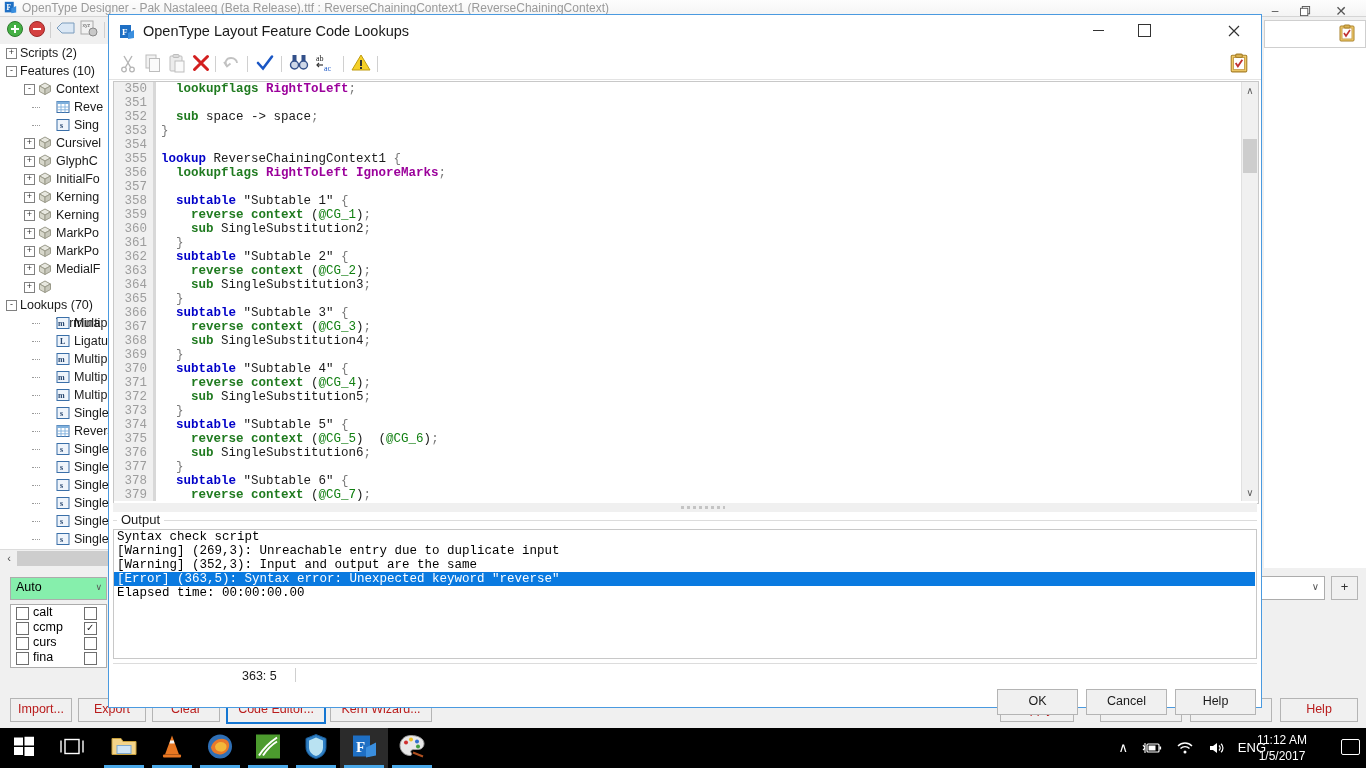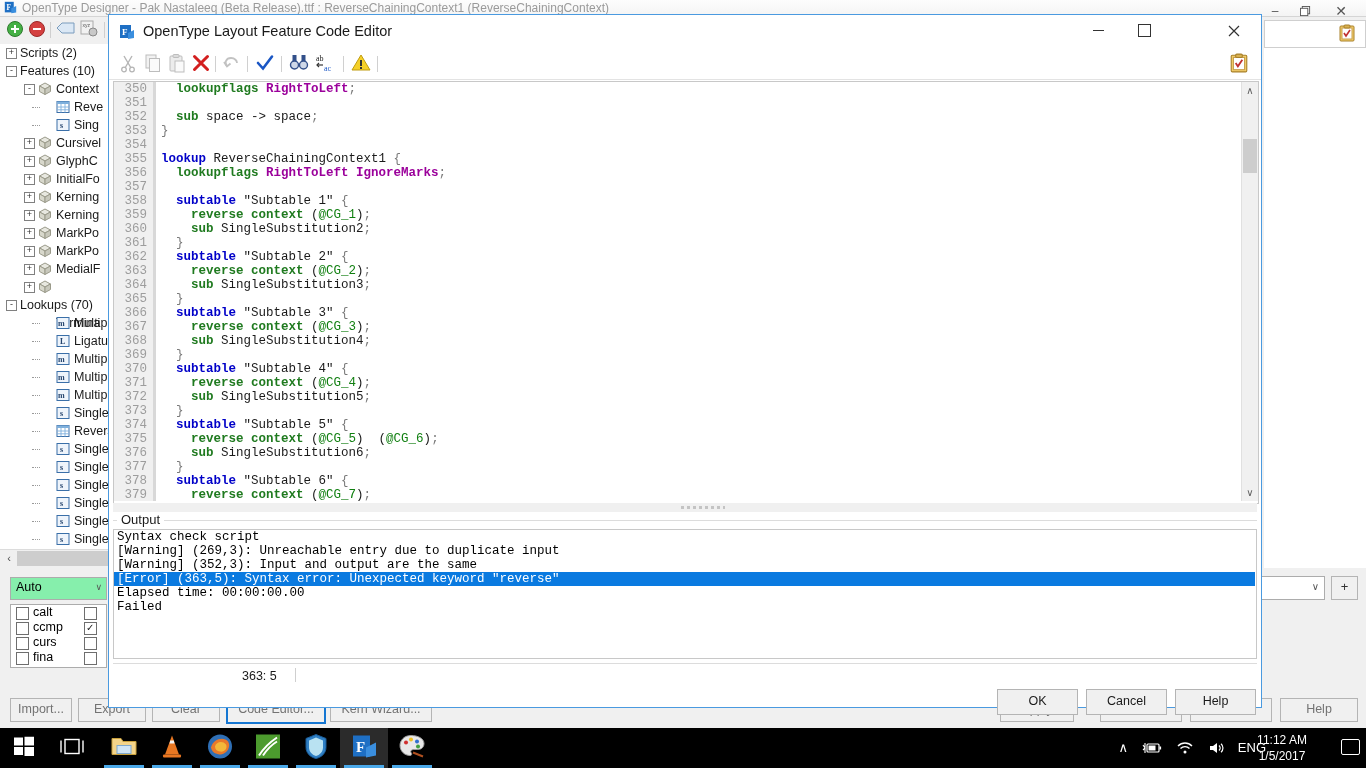--- a/index.html
+++ b/index.html
@@ -40,21 +40,21 @@
   #combo-auto{position:absolute;left:10px;top:577px;width:95px;height:21px;background:#86efac;border:1px solid #acacac;}
   #combo-auto .txt{position:absolute;left:5px;top:2px;font-size:12.5px;}
   #combo-auto .arw{position:absolute;right:4px;top:4px;font-size:9px;color:#555;}
   #feat-list{position:absolute;left:10px;top:604px;width:95px;height:62px;background:#fff;border:1px solid #acacac;overflow:hidden;}
   .fchk{position:relative;height:15px;line-height:15px;font-size:12.5px;}
   .fchk .box{position:absolute;left:5px;top:2px;width:11px;height:11px;border:1px solid #6e6e6e;background:#fff;}
   .fchk .box.on:after{content:"\2713";position:absolute;left:1px;top:-3px;font-size:10px;color:#222;}
   .fchk .nm{position:absolute;left:22px;top:0;}
 
   .btm-btn{position:absolute;height:22px;background:#f0f0f0;border:1px solid #b4b4b4;
-    text-align:center;line-height:21px;font-size:12.5px;color:#737373;}
+    text-align:center;line-height:21px;font-size:12.5px;color:#b91c1c;}
   .btm-btn.focus{border:2px solid #1476d2;line-height:19px;}
 
   
   #right-combo{position:absolute;left:1105px;top:576px;width:218px;height:22px;background:#fff;border:1px solid #acacac;}
   #right-combo .arw{position:absolute;right:5px;top:4px;font-size:10px;color:#555;}
   #plus-btn{position:absolute;left:1331px;top:576px;width:25px;height:22px;background:#f0f0f0;border:1px solid #b4b4b4;
       text-align:center;line-height:20px;font-size:13px;color:#333;}
   #right-panel-top{position:absolute;left:1264px;top:20px;width:100px;height:26px;background:#fff;border:1px solid #cfcfcf;}
   #right-clip{position:absolute;left:1338px;top:24px;width:18px;height:18px;}
   #big-white{position:absolute;left:1264px;top:48px;width:102px;height:520px;background:#fff;}
@@ -487,21 +487,21 @@
 
 <div id="dlg">
   <div id="dlg-title">
     <span id="dlg-ico">
       <svg width="16" height="16" viewBox="0 0 16 16">
         <rect x="1" y="1" width="11" height="13" fill="#1e6fc4"></rect>
         <text x="3" y="11" font-size="9" fill="#fff" font-family="Liberation Serif, serif" font-weight="bold">F</text>
         <path d="M9 9 L15 6 L15 14 L9 15 Z" fill="#3a8ede"></path>
       </svg>
     </span>
-    <div id="dlg-title-text">OpenType Layout Feature Code Editor</div>
+    <div id="dlg-title-text">OpenType Layout Feature Code Lookups</div>
     <div class="dctl" id="dmin"><span class="g"></span></div>
     <div class="dctl" id="dmax"><span class="g"></span></div>
     <div class="dctl" id="dcls">
       <svg width="12" height="12" viewBox="0 0 12 12" style="vertical-align:middle">
         <path d="M1 1 L11 11 M11 1 L1 11" stroke="#333" stroke-width="1.2"></path>
       </svg>
     </div>
   </div>
 
   <div id="dlg-toolbar">
@@ -628,21 +628,20 @@
   <div id="out-group">
     <div class="ln" style="left:0;width:1144px"></div>
   </div>
   <div id="out-label">Output</div>
   <div id="out-box">
       <div class="orow">Syntax check script</div>
       <div class="orow">[Warning] (269,3): Unreachable entry due to duplicate input</div>
       <div class="orow">[Warning] (352,3): Input and output are the same</div>
       <div class="orow sel">[Error] (363,5): Syntax error: Unexpected keyword "reverse"</div>
       <div class="orow">Elapsed time: 00:00:00.00</div>
-      <div class="orow">Failed</div>
     </div>
 
   <div id="status-sep"></div>
   <div id="status-txt">363: 5</div>
   <div id="status-div"></div>
 
   <div class="dlg-btn" id="b-ok">
     <span>OK</span>
   </div>
   <div class="dlg-btn" id="b-cancel">

